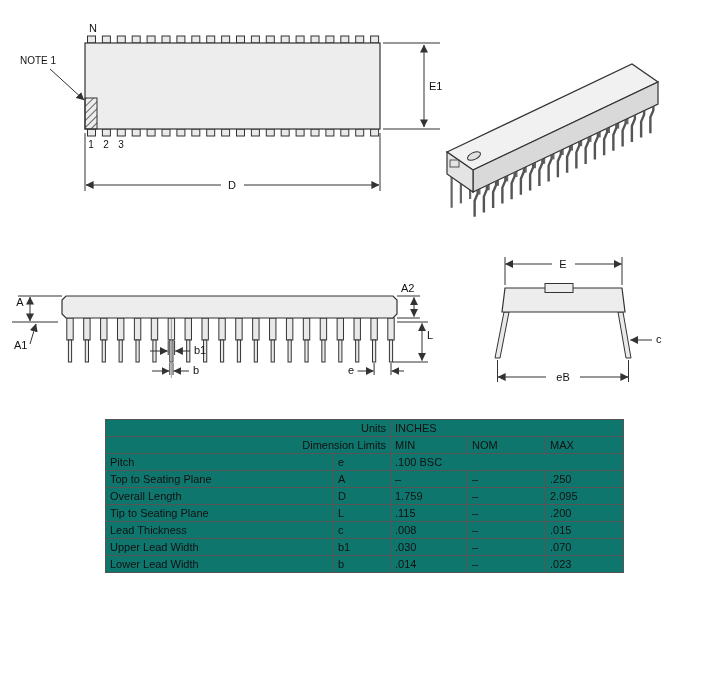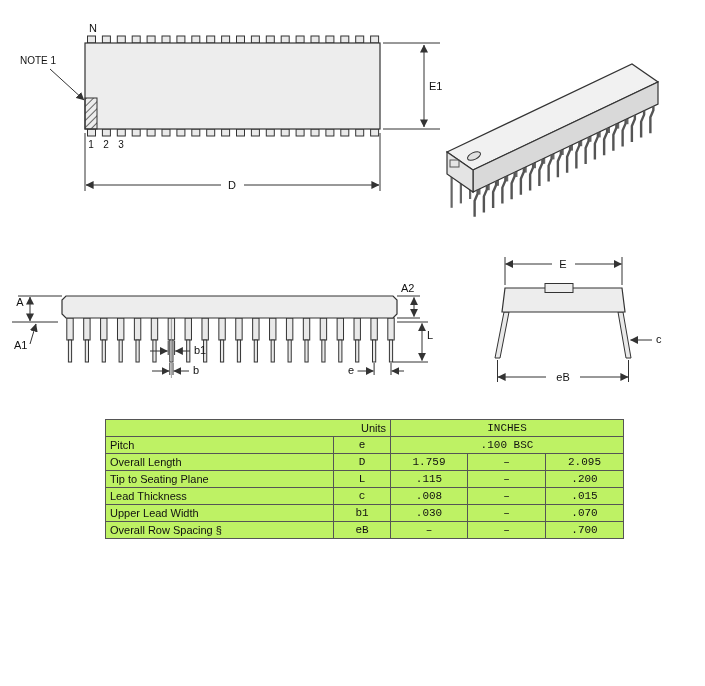--- a/index.html
+++ b/index.html
@@ -9,23 +9,23 @@
   }
   .abs{position:absolute;}
   svg text{font-family:"Liberation Sans",sans-serif;font-size:11px;fill:#111;}
   svg text.small{font-size:10px;}
   .ln{stroke:#333;stroke-width:1;fill:none;}
   .thin{stroke:#888;stroke-width:.8;fill:none;}
   .body{fill:#ededed;stroke:#333;stroke-width:1.2;}
   #tv-pins-top rect,#tv-pins-bottom rect,#sv-leads rect{fill:#e9e9e9;stroke:#333;stroke-width:1;}
   #iso-far line{stroke:#666;stroke-width:2.2;}
   #iso-near polyline{fill:none;stroke:#555;stroke-width:2.4;stroke-linejoin:round;}
-  #dim-table{border-collapse:collapse;table-layout:fixed;width:518px;font-size:11px;color:#111;background:#bef264;}
+  #dim-table{border-collapse:collapse;table-layout:fixed;width:518px;font-size:11px;color:#111;background:#0f766e;}
   #dim-table td{border:1px solid #555;height:16px;padding:0 4px;white-space:nowrap;overflow:hidden;}
-  #dim-table .c{text-align:center;font-family:Liberation Mono, monospace;}
+  #dim-table .c{text-align:left;}
   #dim-table .r{text-align:right;}
 </style>
 </head>
 <body>
 
 <svg class="abs" style="left:0;top:0" width="450" height="205" viewBox="0 0 450 205">
   <defs>
     <marker id="aTV" viewBox="0 0 10 10" refX="9.5" refY="5" markerWidth="8" markerHeight="8" orient="auto-start-reverse">
       <path d="M0,0L10,5L0,10z" fill="#333"></path>
     </marker>
@@ -281,25 +281,38 @@
         <col style="width:77px">
         <col style="width:78px">
         <col style="width:78px">
   </colgroup>
   <tbody>
   <tr>
     <td colspan="2" class="r">Units</td>
     <td colspan="3" class="c">INCHES</td>
   </tr>
   <tr>
+    <td colspan="2" class="r">Dimension Limits</td>
+    <td class="c">MIN</td>
+    <td class="c">NOM</td>
+    <td class="c">MAX</td>
+  </tr>
+  <tr>
     <td>Pitch</td>
     <td class="c">e</td>
     <td colspan="3" class="c">.100 BSC</td>
   </tr>
   <tr>
+    <td>Top to Seating Plane</td>
+    <td class="c">A</td>
+    <td class="c">–</td>
+    <td class="c">–</td>
+    <td class="c">.250</td>
+  </tr>
+  <tr>
     <td>Overall Length</td>
     <td class="c">D</td>
     <td class="c">1.759</td>
     <td class="c">–</td>
     <td class="c">2.095</td>
   </tr>
   <tr>
     <td>Tip to Seating Plane</td>
     <td class="c">L</td>
     <td class="c">.115</td>
@@ -314,21 +327,21 @@
     <td class="c">.015</td>
   </tr>
   <tr>
     <td>Upper Lead Width</td>
     <td class="c">b1</td>
     <td class="c">.030</td>
     <td class="c">–</td>
     <td class="c">.070</td>
   </tr>
   <tr>
-    <td>Overall Row Spacing §</td>
-    <td class="c">eB</td>
-    <td class="c">–</td>
-    <td class="c">–</td>
-    <td class="c">.700</td>
+    <td>Lower Lead Width</td>
+    <td class="c">b</td>
+    <td class="c">.014</td>
+    <td class="c">–</td>
+    <td class="c">.023</td>
   </tr>
   </tbody>
 </table>
 </div>
 
 </body></html>

